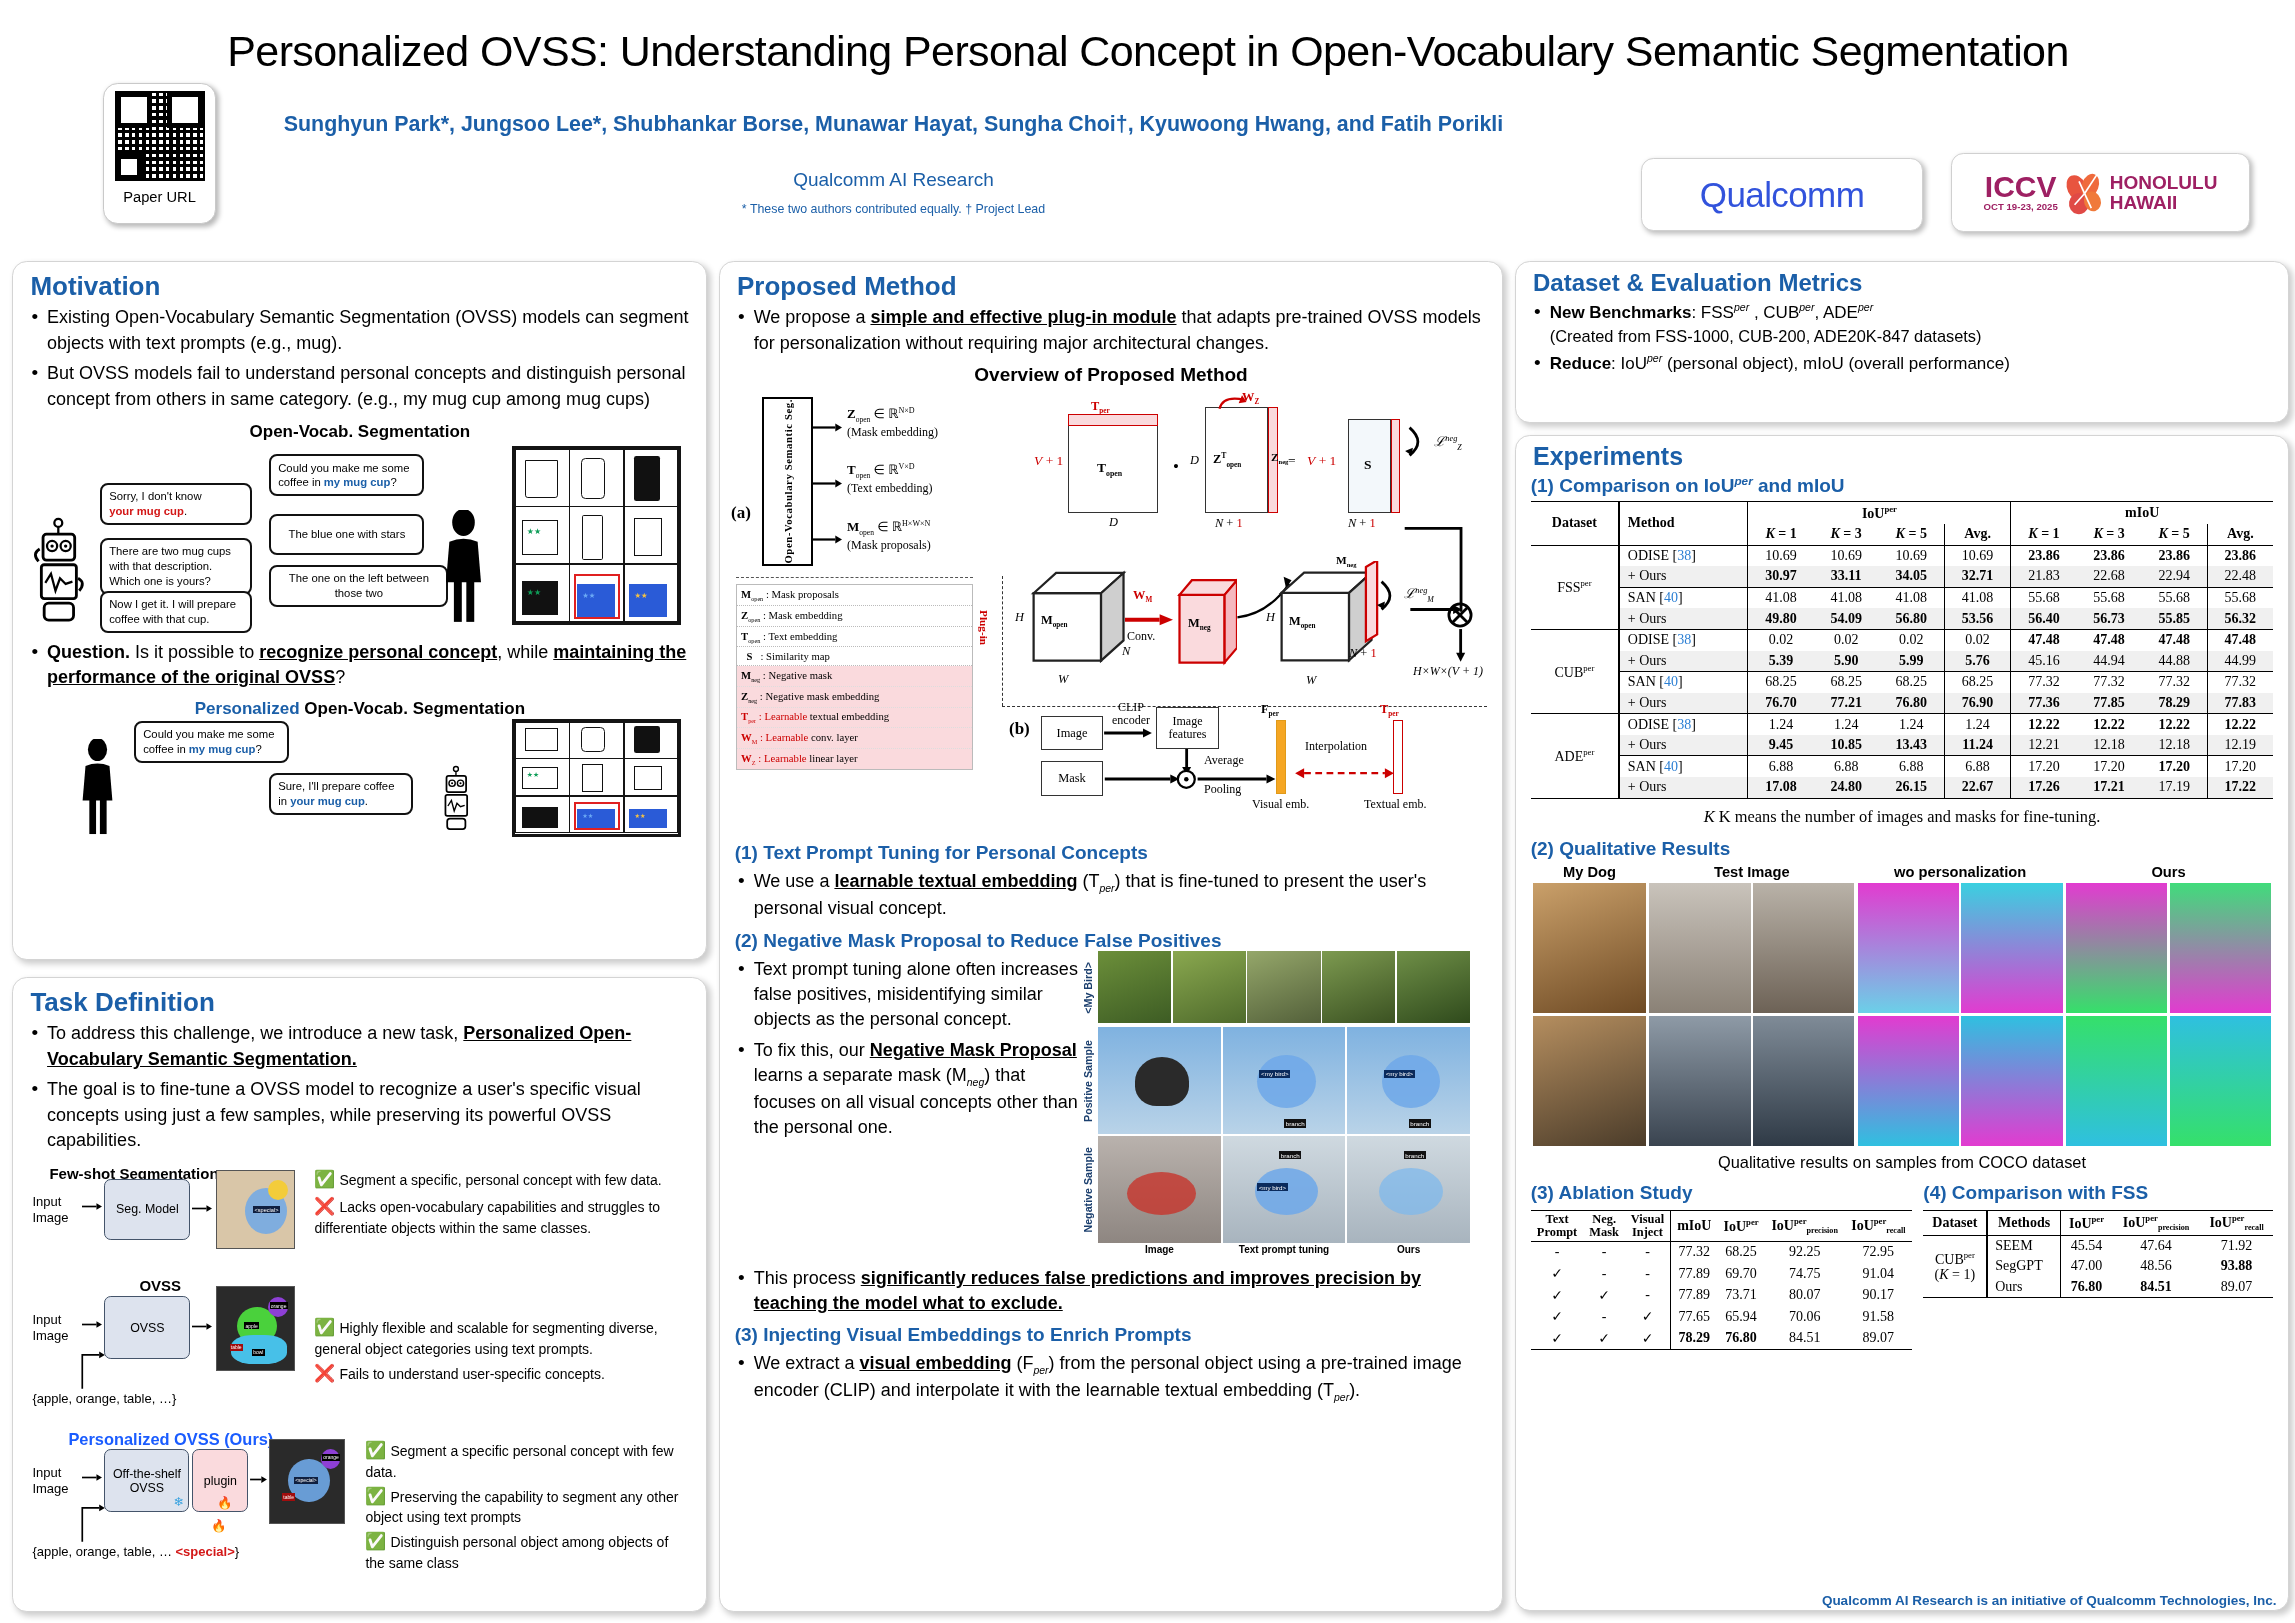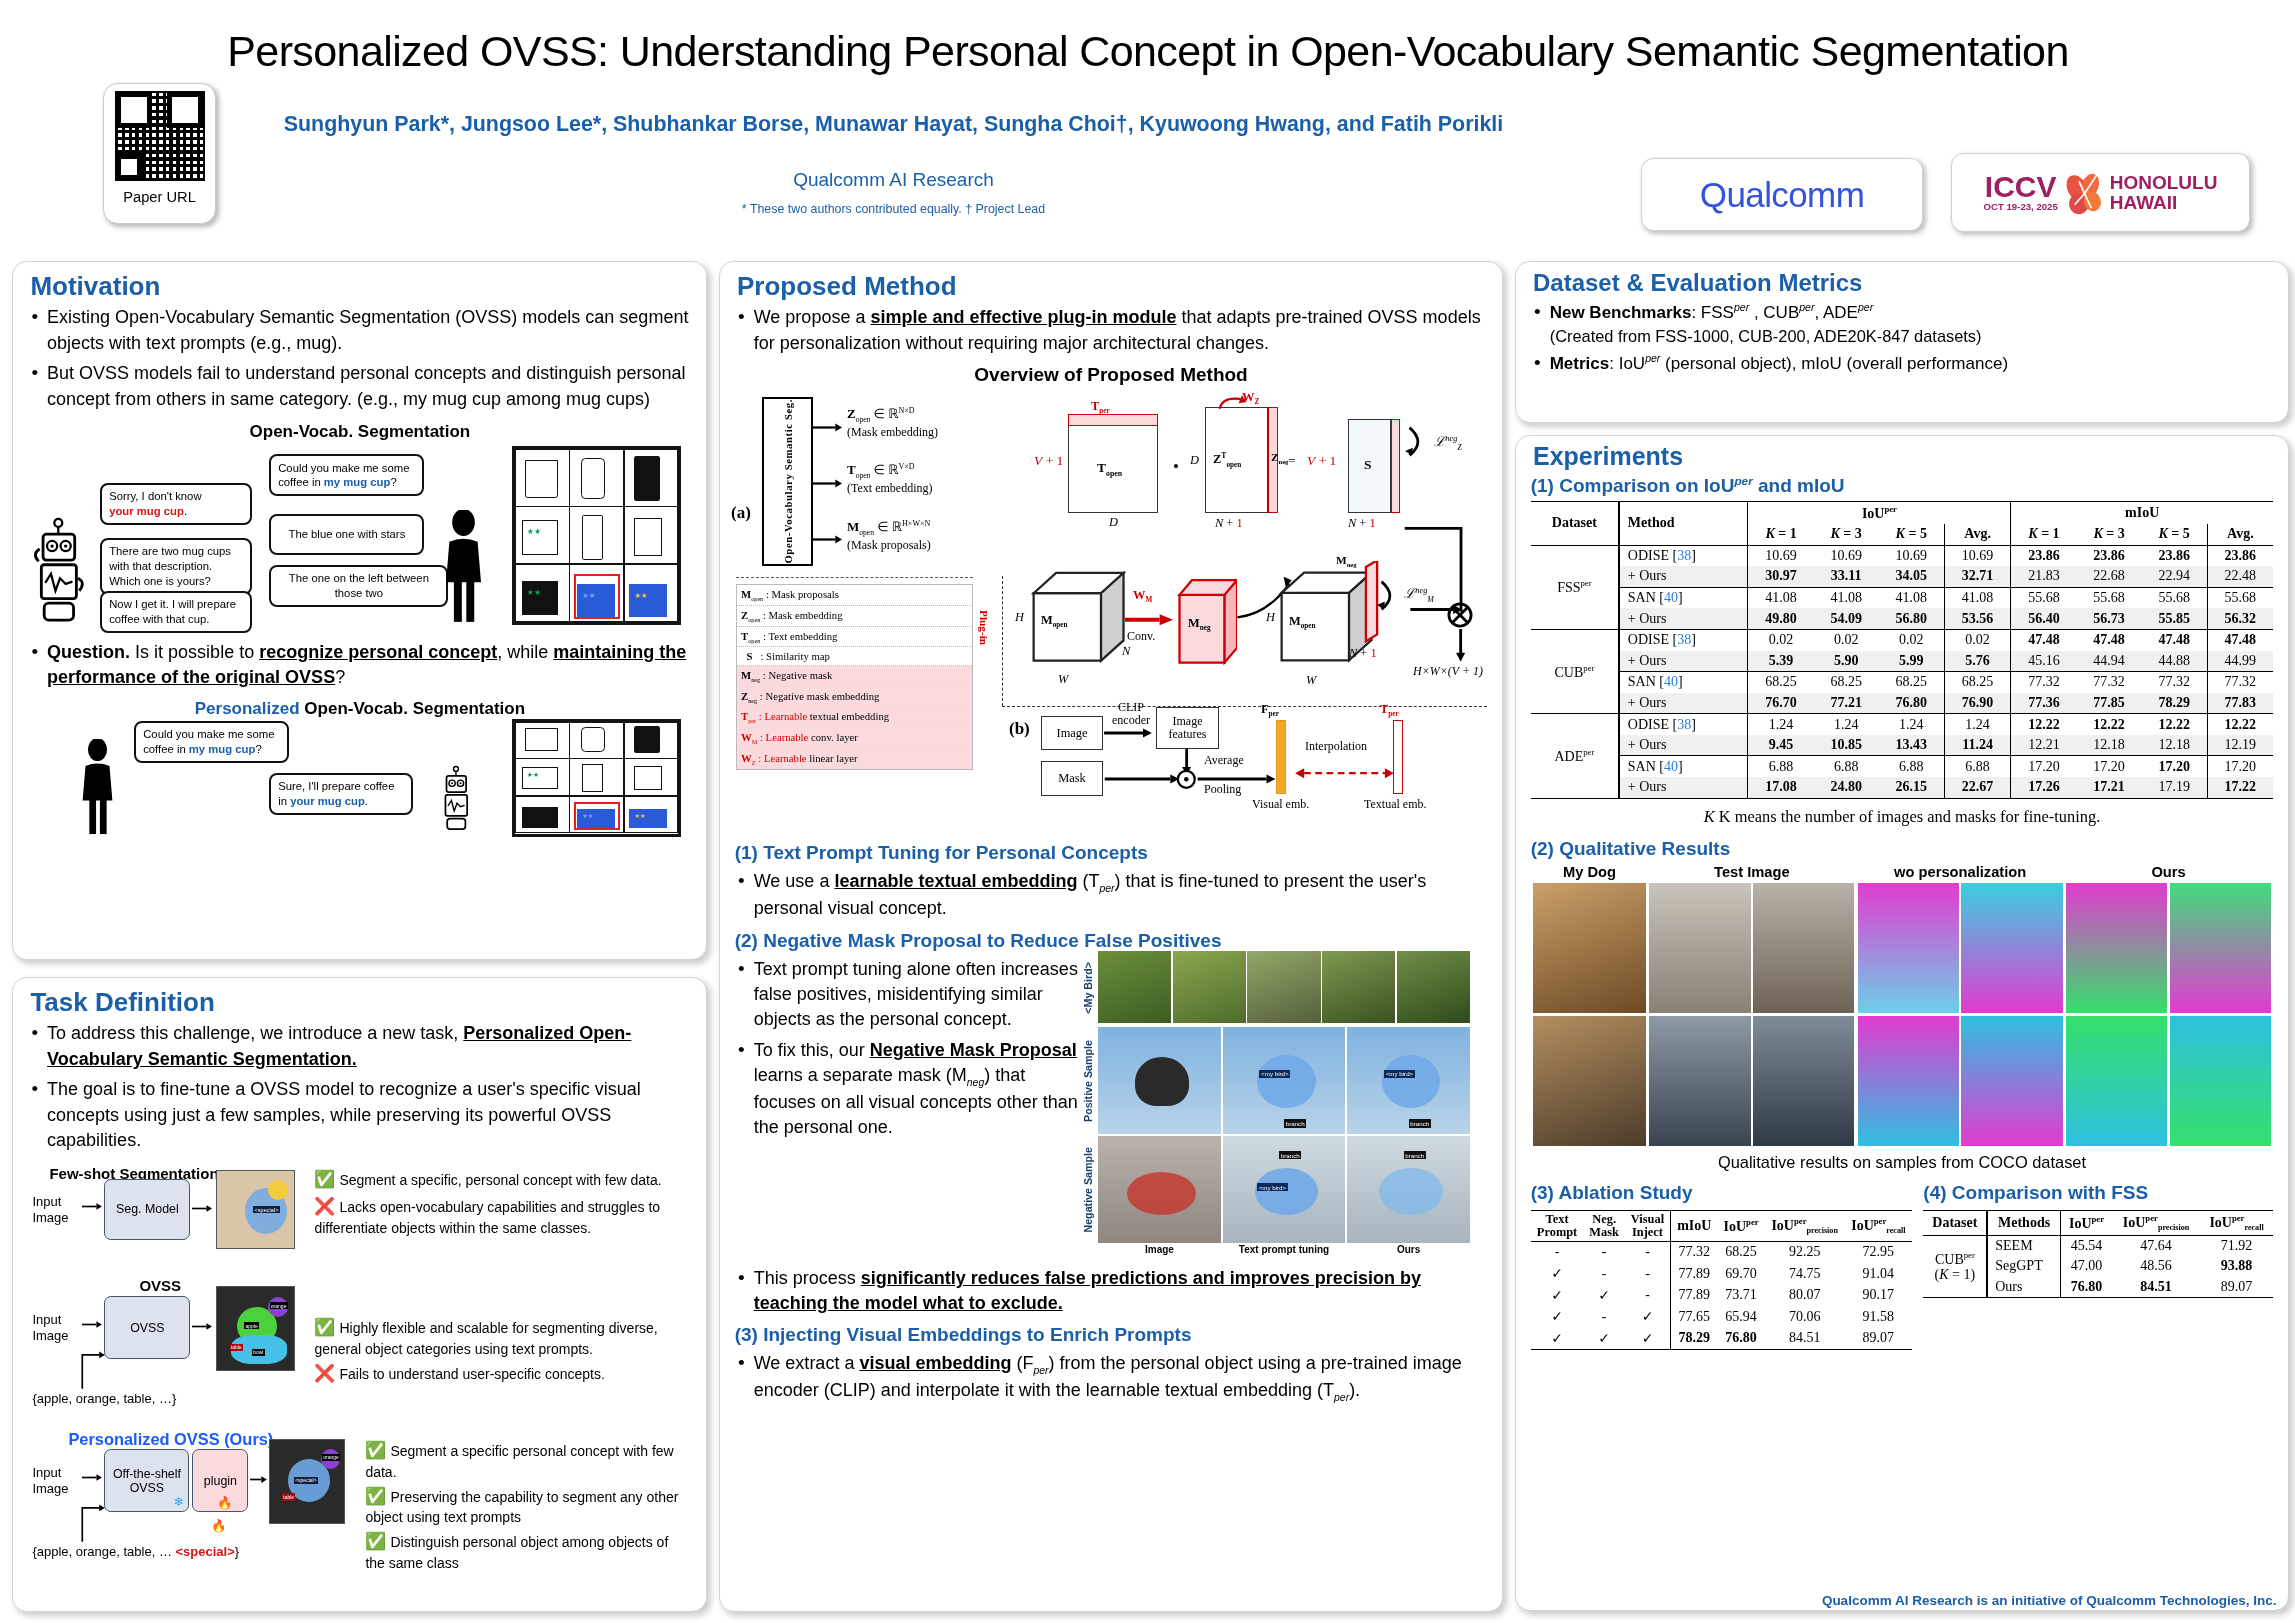--- a/index.html
+++ b/index.html
@@ -682,21 +682,21 @@
   </div>
 
   <div class="panel" id="dataset">
     <div class="panel-title" style="font-size:24px;margin-top:6.8px;">Dataset &amp; Evaluation Metrics</div>
     <ul class="bul" style="margin-right:13.5px;">
       <li style="font-size:17px;margin-bottom:2.3px;">
         <span class="b">New Benchmarks</span>: FSS<sup class="s"><i>per</i></sup> , CUB<sup class="s"><i>per</i></sup>, ADE<sup class="s"><i>per</i></sup><br>
         <span style="font-size:16.4px;">(Created from FSS-1000, CUB-200, ADE20K-847 datasets)</span>
       </li>
       <li style="font-size:17px;">
-        <span class="b">Metrics</span>: IoU<sup class="s"><i>per</i></sup> (personal object), mIoU (overall performance)
+        <span class="b">Reduce</span>: IoU<sup class="s"><i>per</i></sup> (personal object), mIoU (overall performance)
       </li>
     </ul>
   </div>
 
   <div class="panel" id="experiments">
     <div class="panel-title" style="font-size:25px;margin-top:5.6px;">Experiments</div>
     <div class="sec-title" style="margin:0 0 3.4px 14.7px;">(1) Comparison on IoU<sup class="s"><i>per</i></sup> and mIoU</div>
 
     <div style="margin:0 auto;width:742px;">
       <table class="res" style="width:100%;">

